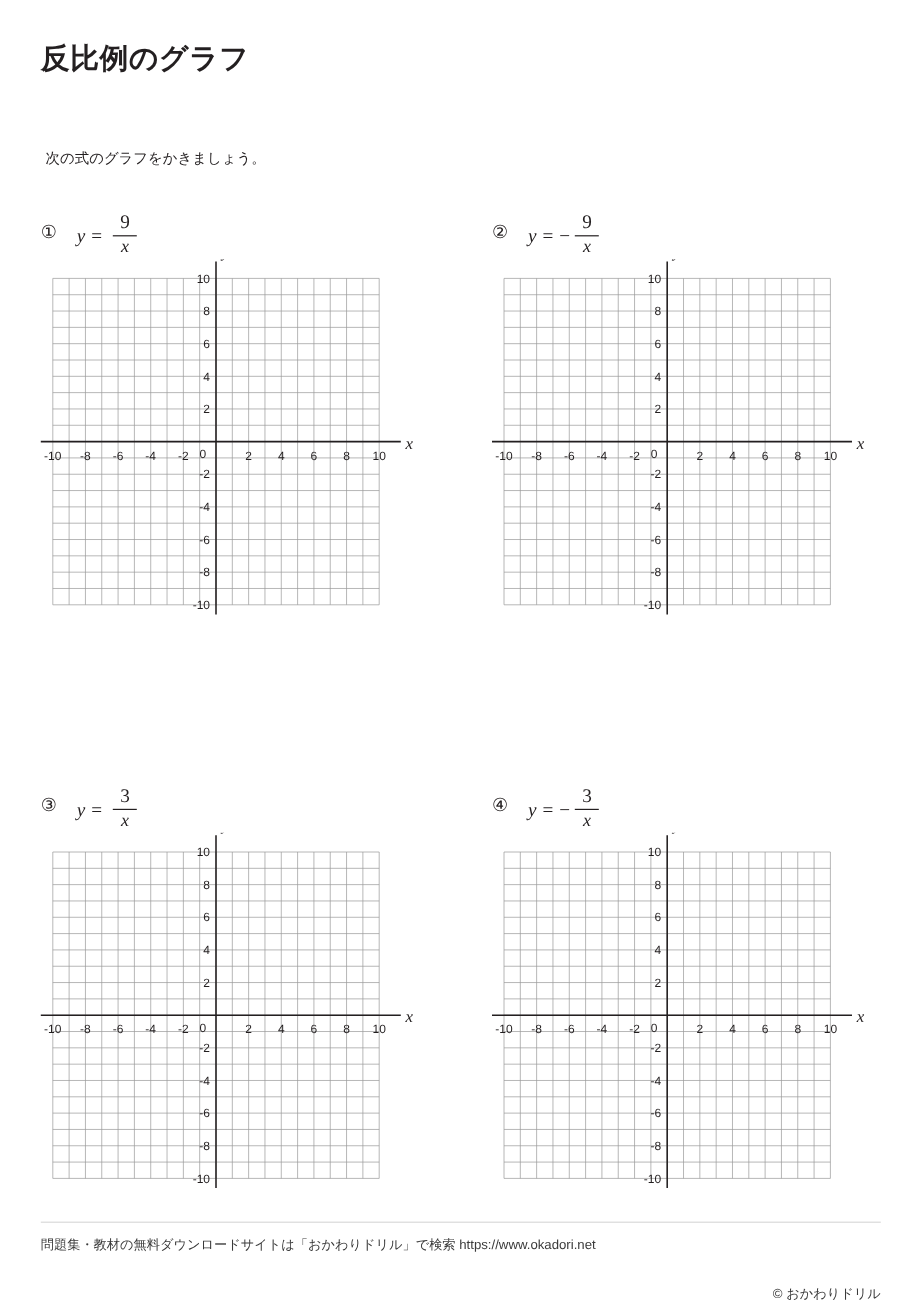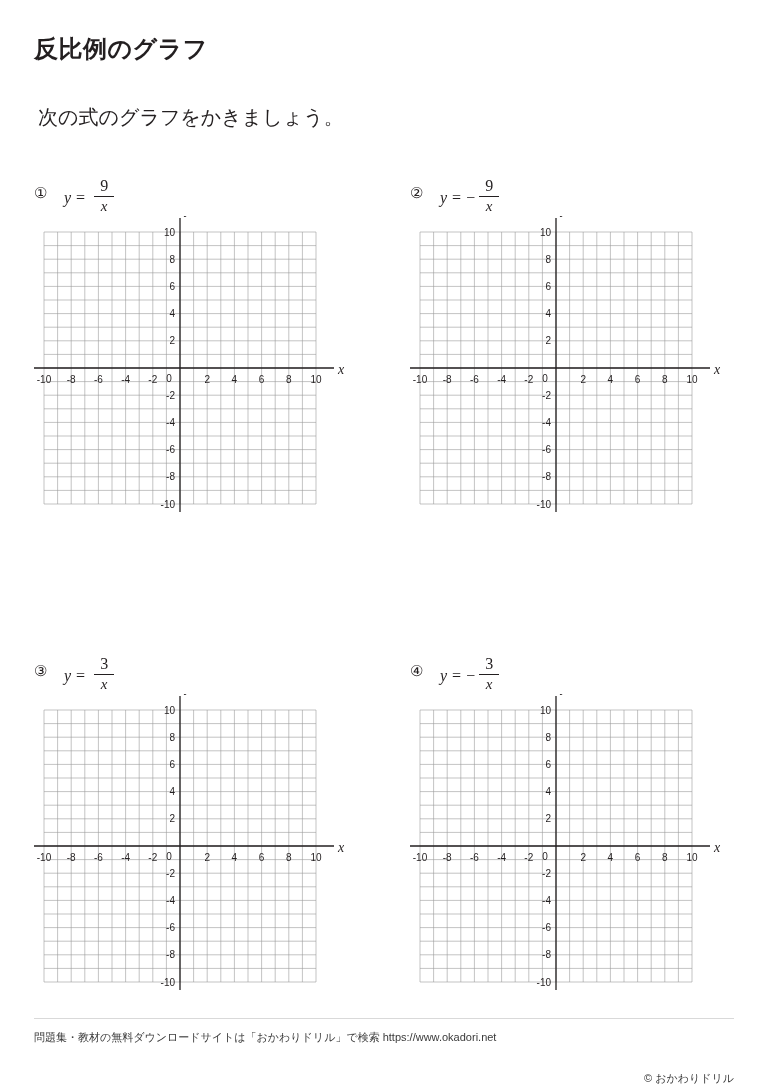--- a/index.html
+++ b/index.html
@@ -30,22 +30,22 @@
     top: 33px;
     font-size: 24px;
     font-weight: bold;
     letter-spacing: 0.5px;
     color: #231f20;
   }
 
   .instruction {
     position: absolute;
     left: 38px;
-    top: 104px;
-    font-size: 20px;
+    top: 124px;
+    font-size: 12px;
     color: #231f20;
   }
 
   
   .problem {
     position: absolute;
     width: 340px;
   }
   .p1 { left: 32px;  top: 172px; }
   .p2 { left: 408px; top: 172px; }

